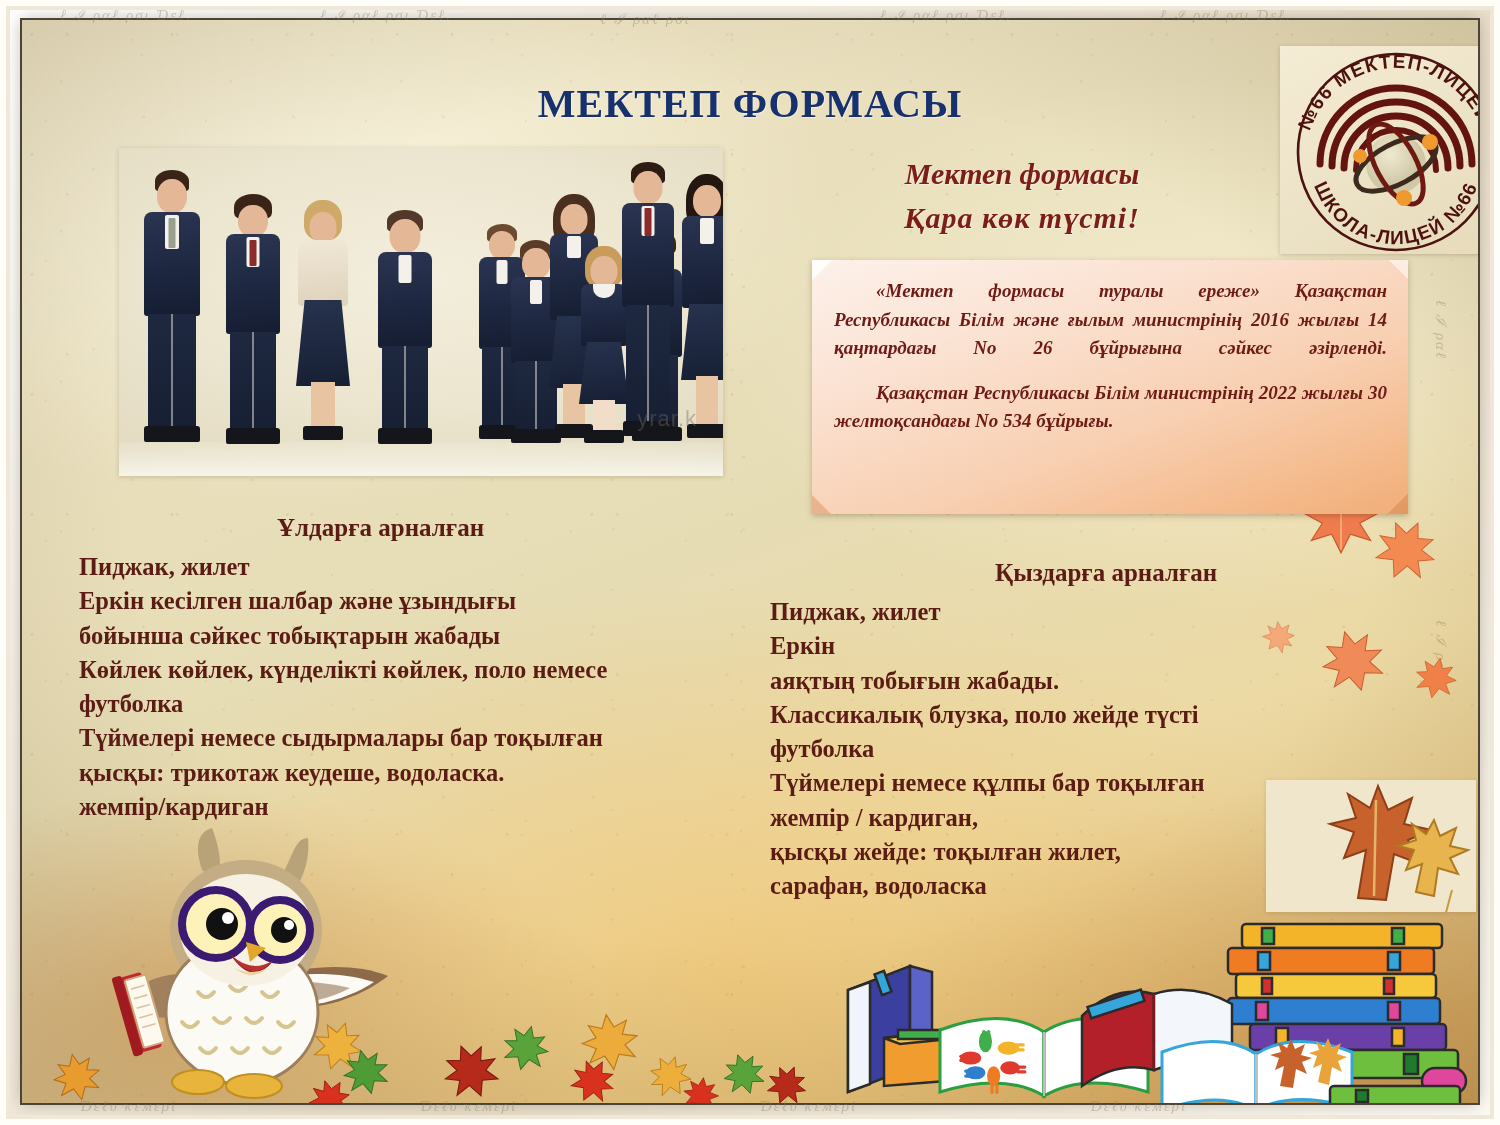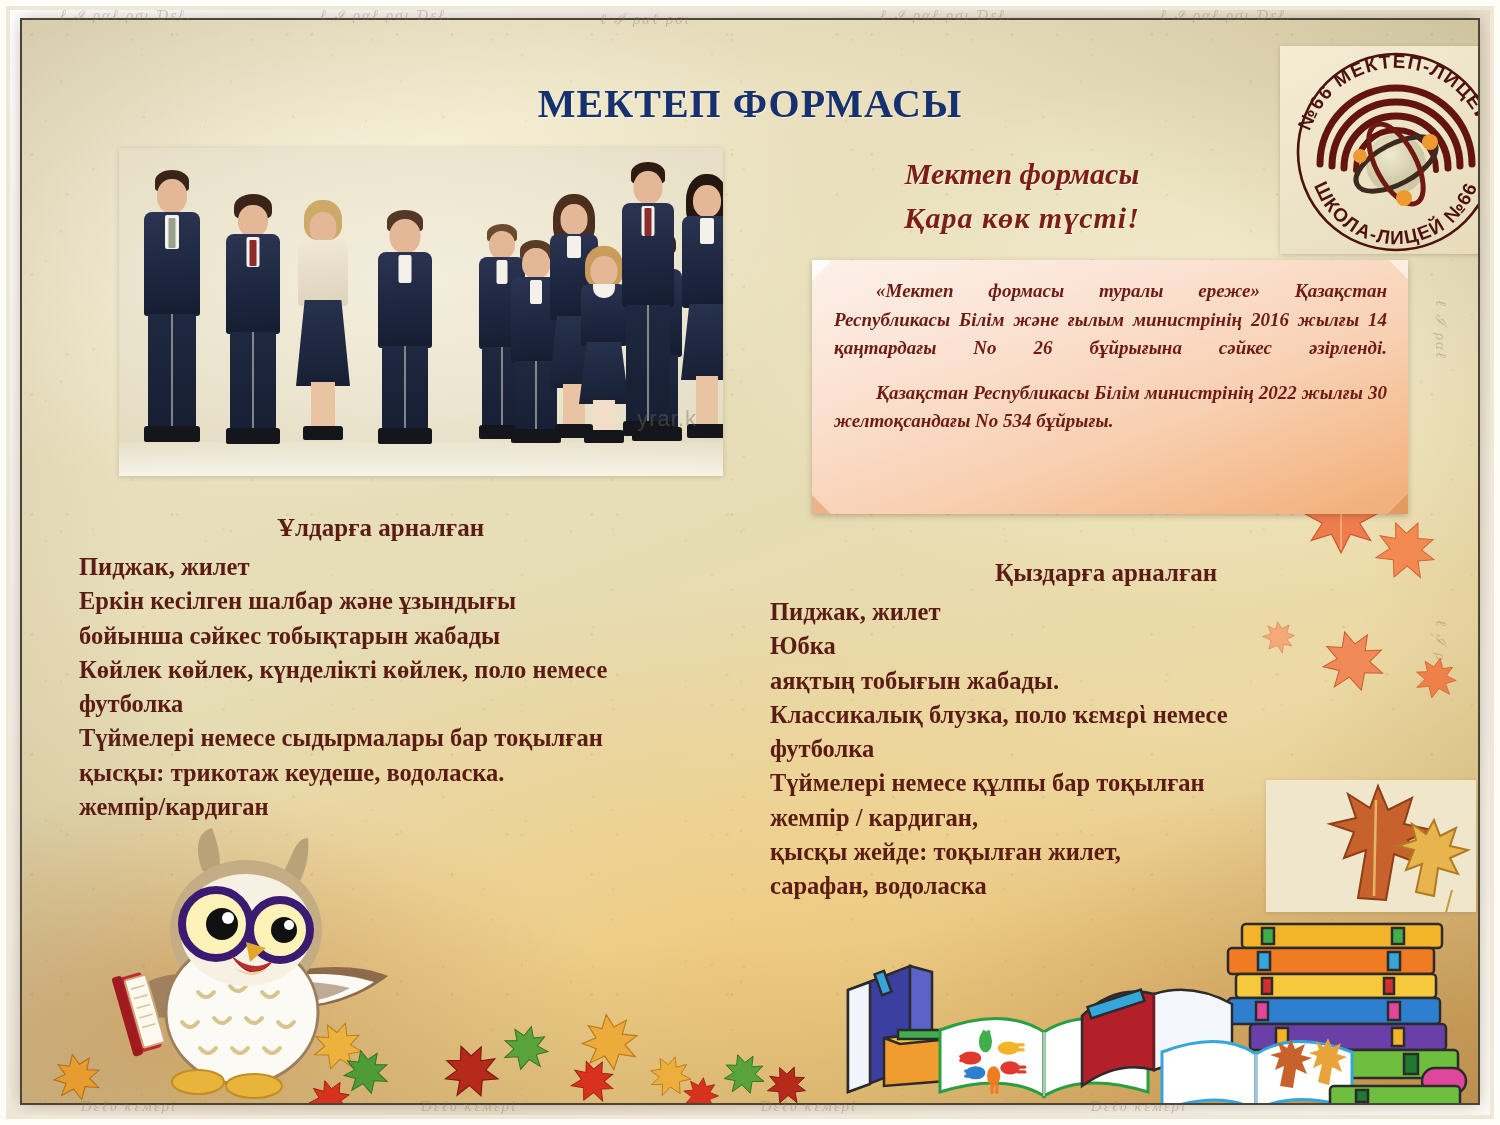--- a/index.html
+++ b/index.html
@@ -444,23 +444,23 @@
       <div>Көйлек көйлек, күнделікті көйлек, поло немесе</div>
       <div>футболка</div>
       <div>Түймелері немесе сыдырмалары бар тоқылған</div>
       <div>қысқы: трикотаж кеудеше, водоласка.</div>
       <div>жемпір/кардиган</div>
     </div>
 
     <div class="colhead" id="girls-head">Қыздарға арналған</div>
     <div class="collist" id="girls-list">
       <div>Пиджак, жилет</div>
-      <div>Юбка</div>
+      <div>Еркін</div>
       <div>аяқтың тобығын жабады.</div>
-      <div>Классикалық блузка, поло ҡεмερὶ немесе</div>
+      <div>Классикалық блузка, поло жейде түсті</div>
       <div>футболка</div>
       <div>Түймелері немесе құлпы бар тоқылған</div>
       <div>жемпір / кардиган,</div>
       <div>қысқы жейде: тоқылған жилет,</div>
       <div>сарафан,  водоласка</div>
     </div>
 
     <div class="owl">
       <svg viewBox="0 0 330 290">
 

